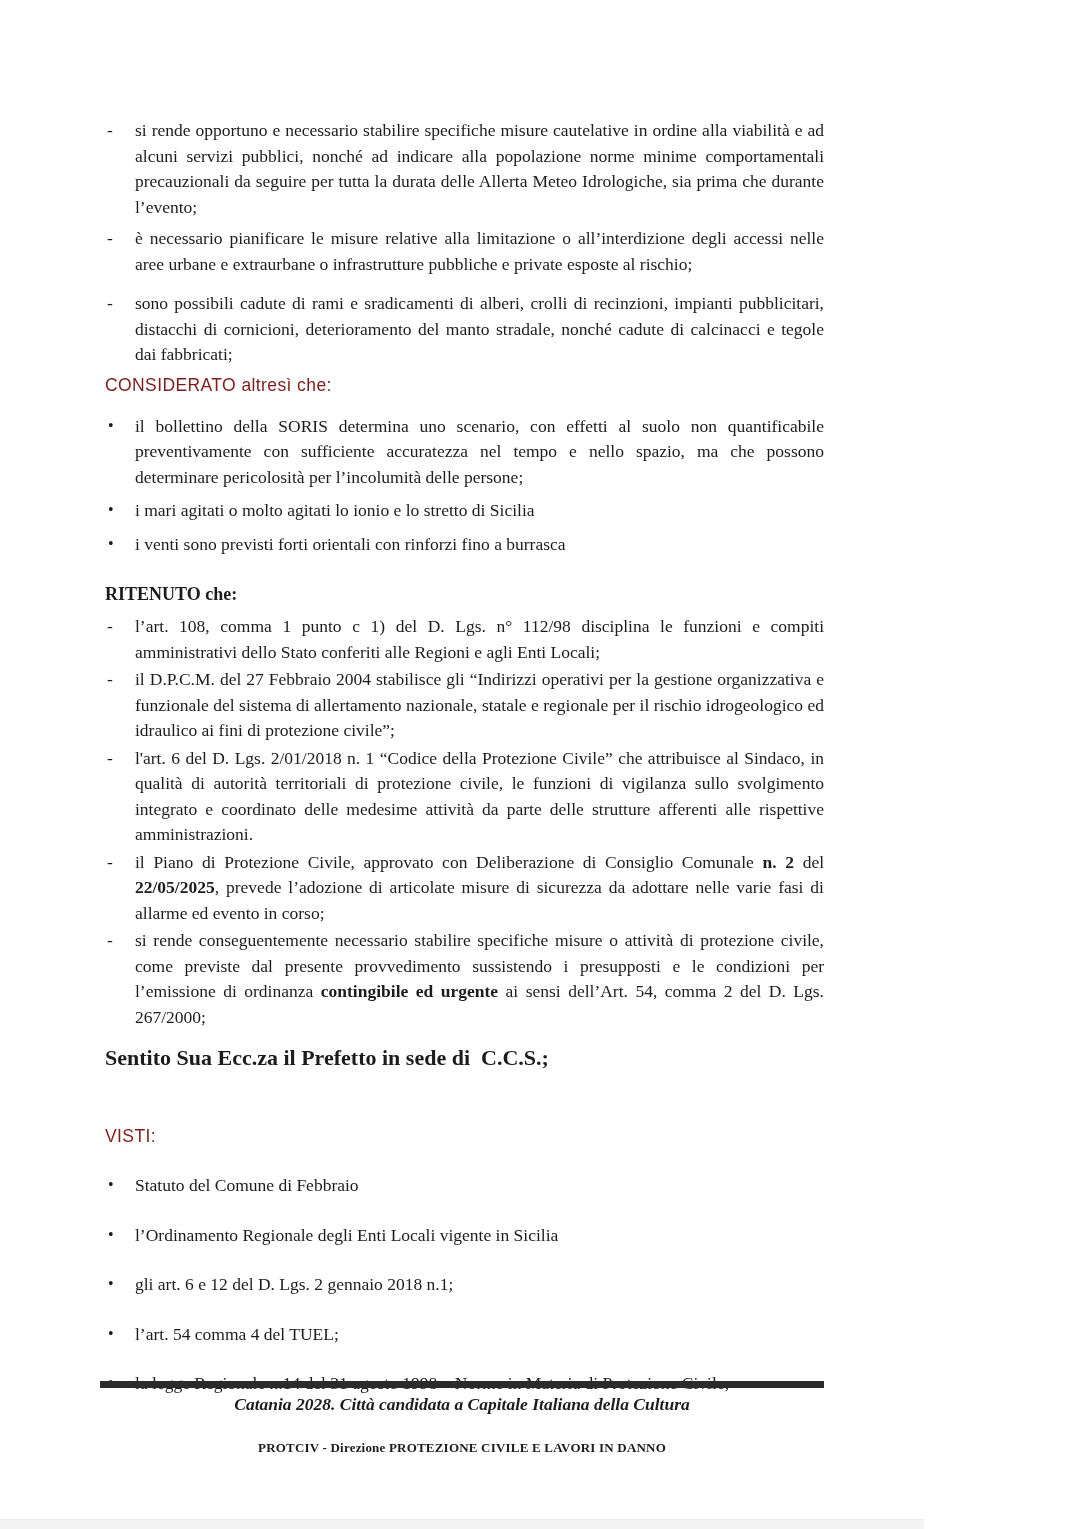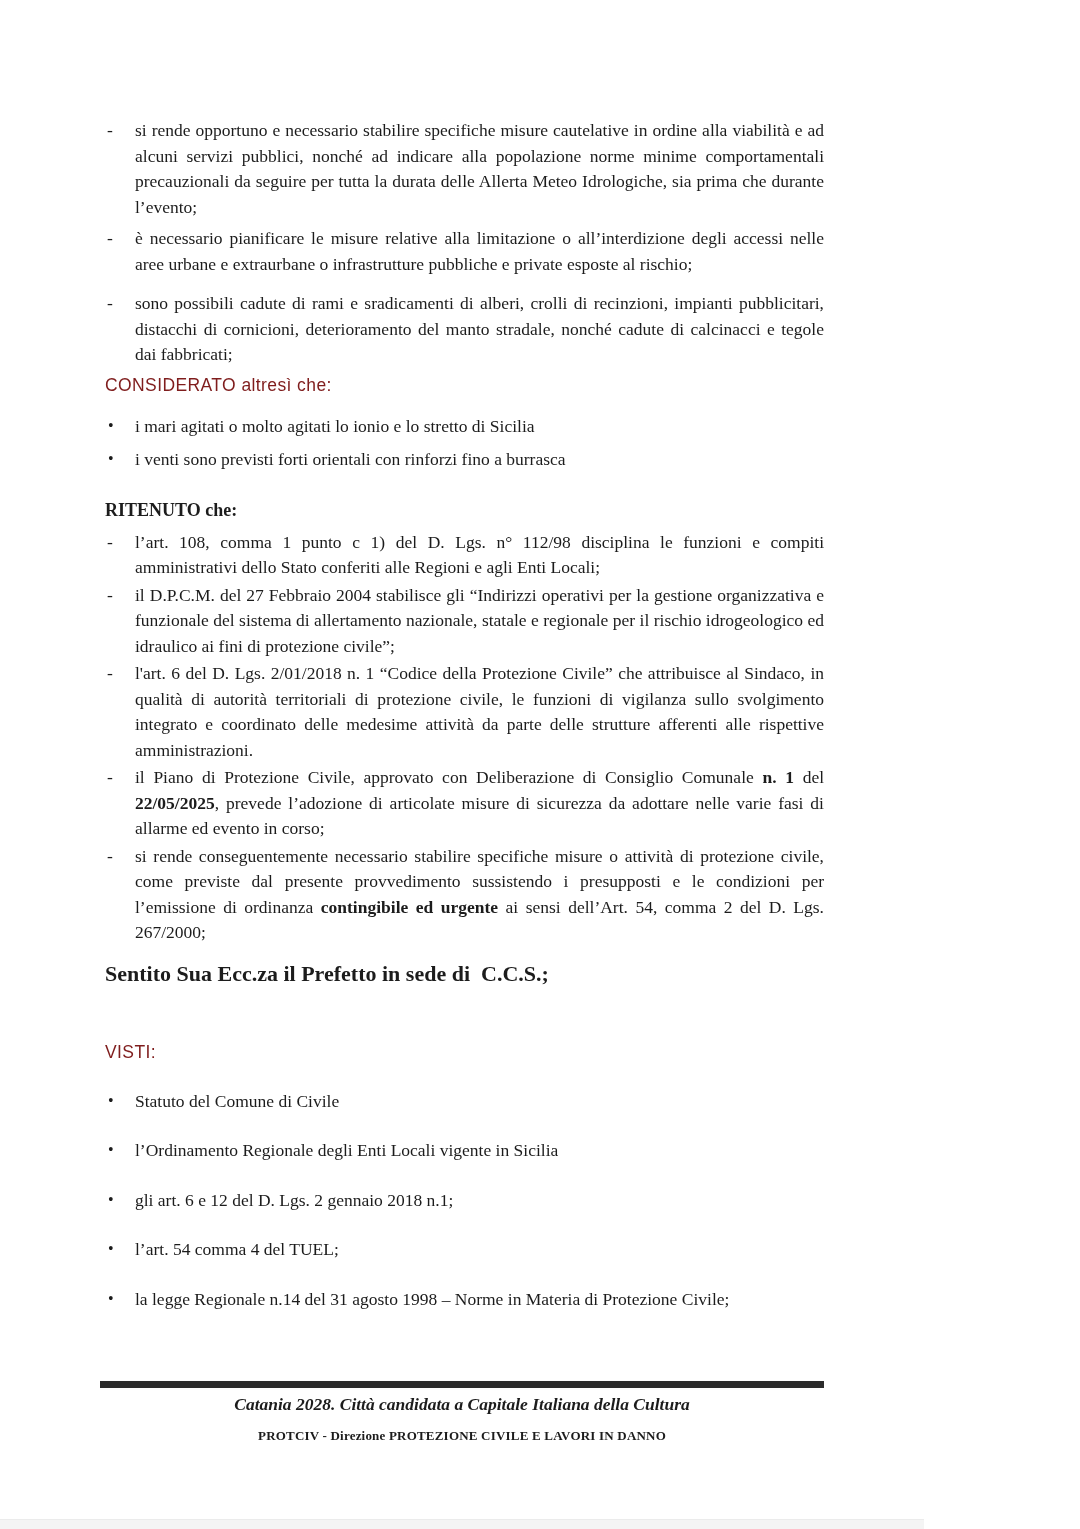--- a/index.html
+++ b/index.html
@@ -94,21 +94,21 @@
     background: #2b2b2b;
     width: 100%;
   }
   .footer-line1 {
     margin-top: 6px;
     font-size: 17.5px;
     font-weight: bold;
     font-style: italic;
   }
   .footer-line2 {
-    margin-top: 13px;
+    margin-top: 25px;
     font-size: 13px;
     font-weight: bold;
     letter-spacing: 0.2px;
   }
   
   .page-edge {
     position: absolute;
     left: 0; right: 0; bottom: 0;
     height: 9px;
     background: #f4f4f4;
@@ -123,40 +123,41 @@
 
     <ul class="doc-list dash-list premise-list">
         <li><span>si rende opportuno e necessario stabilire specifiche misure cautelative in ordine alla viabilità e ad alcuni servizi pubblici, nonché ad indicare alla popolazione norme minime comportamentali precauzionali da seguire per tutta la durata delle Allerta Meteo Idrologiche, sia prima che durante l’evento;</span></li>
         <li><span>è necessario pianificare le misure relative alla limitazione o all’interdizione degli accessi nelle aree urbane e extraurbane o infrastrutture pubbliche e private esposte al rischio;</span></li>
         <li><span>sono possibili cadute di rami e sradicamenti di alberi, crolli di recinzioni, impianti pubblicitari, distacchi di cornicioni, deterioramento del manto stradale, nonché cadute di calcinacci e tegole dai fabbricati;</span></li>
       </ul>
 
     <div class="heading-slate">CONSIDERATO altresì che:</div>
 
     <ul class="doc-list bullet-list considerato-list">
+        <li><span>il bollettino della SORIS determina uno scenario, con effetti al suolo non quantificabile preventivamente con sufficiente accuratezza nel tempo e nello spazio, ma che possono determinare pericolosità per l’incolumità delle persone;</span></li>
         <li><span>i mari agitati o molto agitati lo ionio e lo stretto di Sicilia</span></li>
         <li><span>i venti sono previsti forti orientali con rinforzi fino a burrasca</span></li>
       </ul>
 
     <div class="heading-bold">RITENUTO che:</div>
 
     <ul class="doc-list dash-list ritenuto-list">
         <li><span>l’art. 108, comma 1 punto c 1) del D. Lgs. n° 112/98 disciplina le funzioni e compiti amministrativi dello Stato conferiti alle Regioni e agli Enti Locali;</span></li>
         <li><span>il D.P.C.M. del 27 Febbraio 2004 stabilisce gli “Indirizzi operativi per la gestione organizzativa e funzionale del sistema di allertamento nazionale, statale e regionale per il rischio idrogeologico ed idraulico ai fini di protezione civile”;</span></li>
         <li><span>l'art. 6 del D. Lgs. 2/01/2018 n. 1 “Codice della Protezione Civile” che attribuisce al Sindaco, in qualità di autorità territoriali di protezione civile, le funzioni di vigilanza sullo svolgimento integrato e coordinato delle medesime attività da parte delle strutture afferenti alle rispettive amministrazioni.</span></li>
-        <li><span>il Piano di Protezione Civile, approvato con Deliberazione di Consiglio Comunale </span><span class="b">n. 1</span><span> del </span><span class="b">22/05/2025</span><span>, prevede l’adozione di articolate misure di sicurezza da adottare nelle varie fasi di allarme ed evento in corso;</span></li>
+        <li><span>il Piano di Protezione Civile, approvato con Deliberazione di Consiglio Comunale </span><span class="b">n. 2</span><span> del </span><span class="b">22/05/2025</span><span>, prevede l’adozione di articolate misure di sicurezza da adottare nelle varie fasi di allarme ed evento in corso;</span></li>
         <li><span>si rende conseguentemente necessario stabilire specifiche misure o attività di protezione civile, come previste dal presente provvedimento sussistendo i presupposti e le condizioni per l’emissione di ordinanza </span><span class="b">contingibile ed urgente</span><span> ai sensi dell’Art. 54, comma 2 del D. Lgs. 267/2000;</span></li>
       </ul>
 
     <p class="bold-line">Sentito Sua Ecc.za il Prefetto in sede di  C.C.S.;</p>
 
     <div class="heading-slate visti-heading">VISTI:</div>
 
     <ul class="doc-list bullet-list visti-list">
-        <li><span>Statuto del Comune di Civile</span></li>
+        <li><span>Statuto del Comune di Febbraio</span></li>
         <li><span>l’Ordinamento Regionale degli Enti Locali vigente in Sicilia</span></li>
         <li><span>gli art. 6 e 12 del D. Lgs. 2 gennaio 2018 n.1;</span></li>
         <li><span>l’art. 54 comma 4 del TUEL;</span></li>
         <li><span>la legge Regionale n.14 del 31 agosto 1998 – Norme in Materia di Protezione Civile;</span></li>
       </ul>
 
   </div>
 
   <div class="footer">
     <div class="footer-rule"></div>

